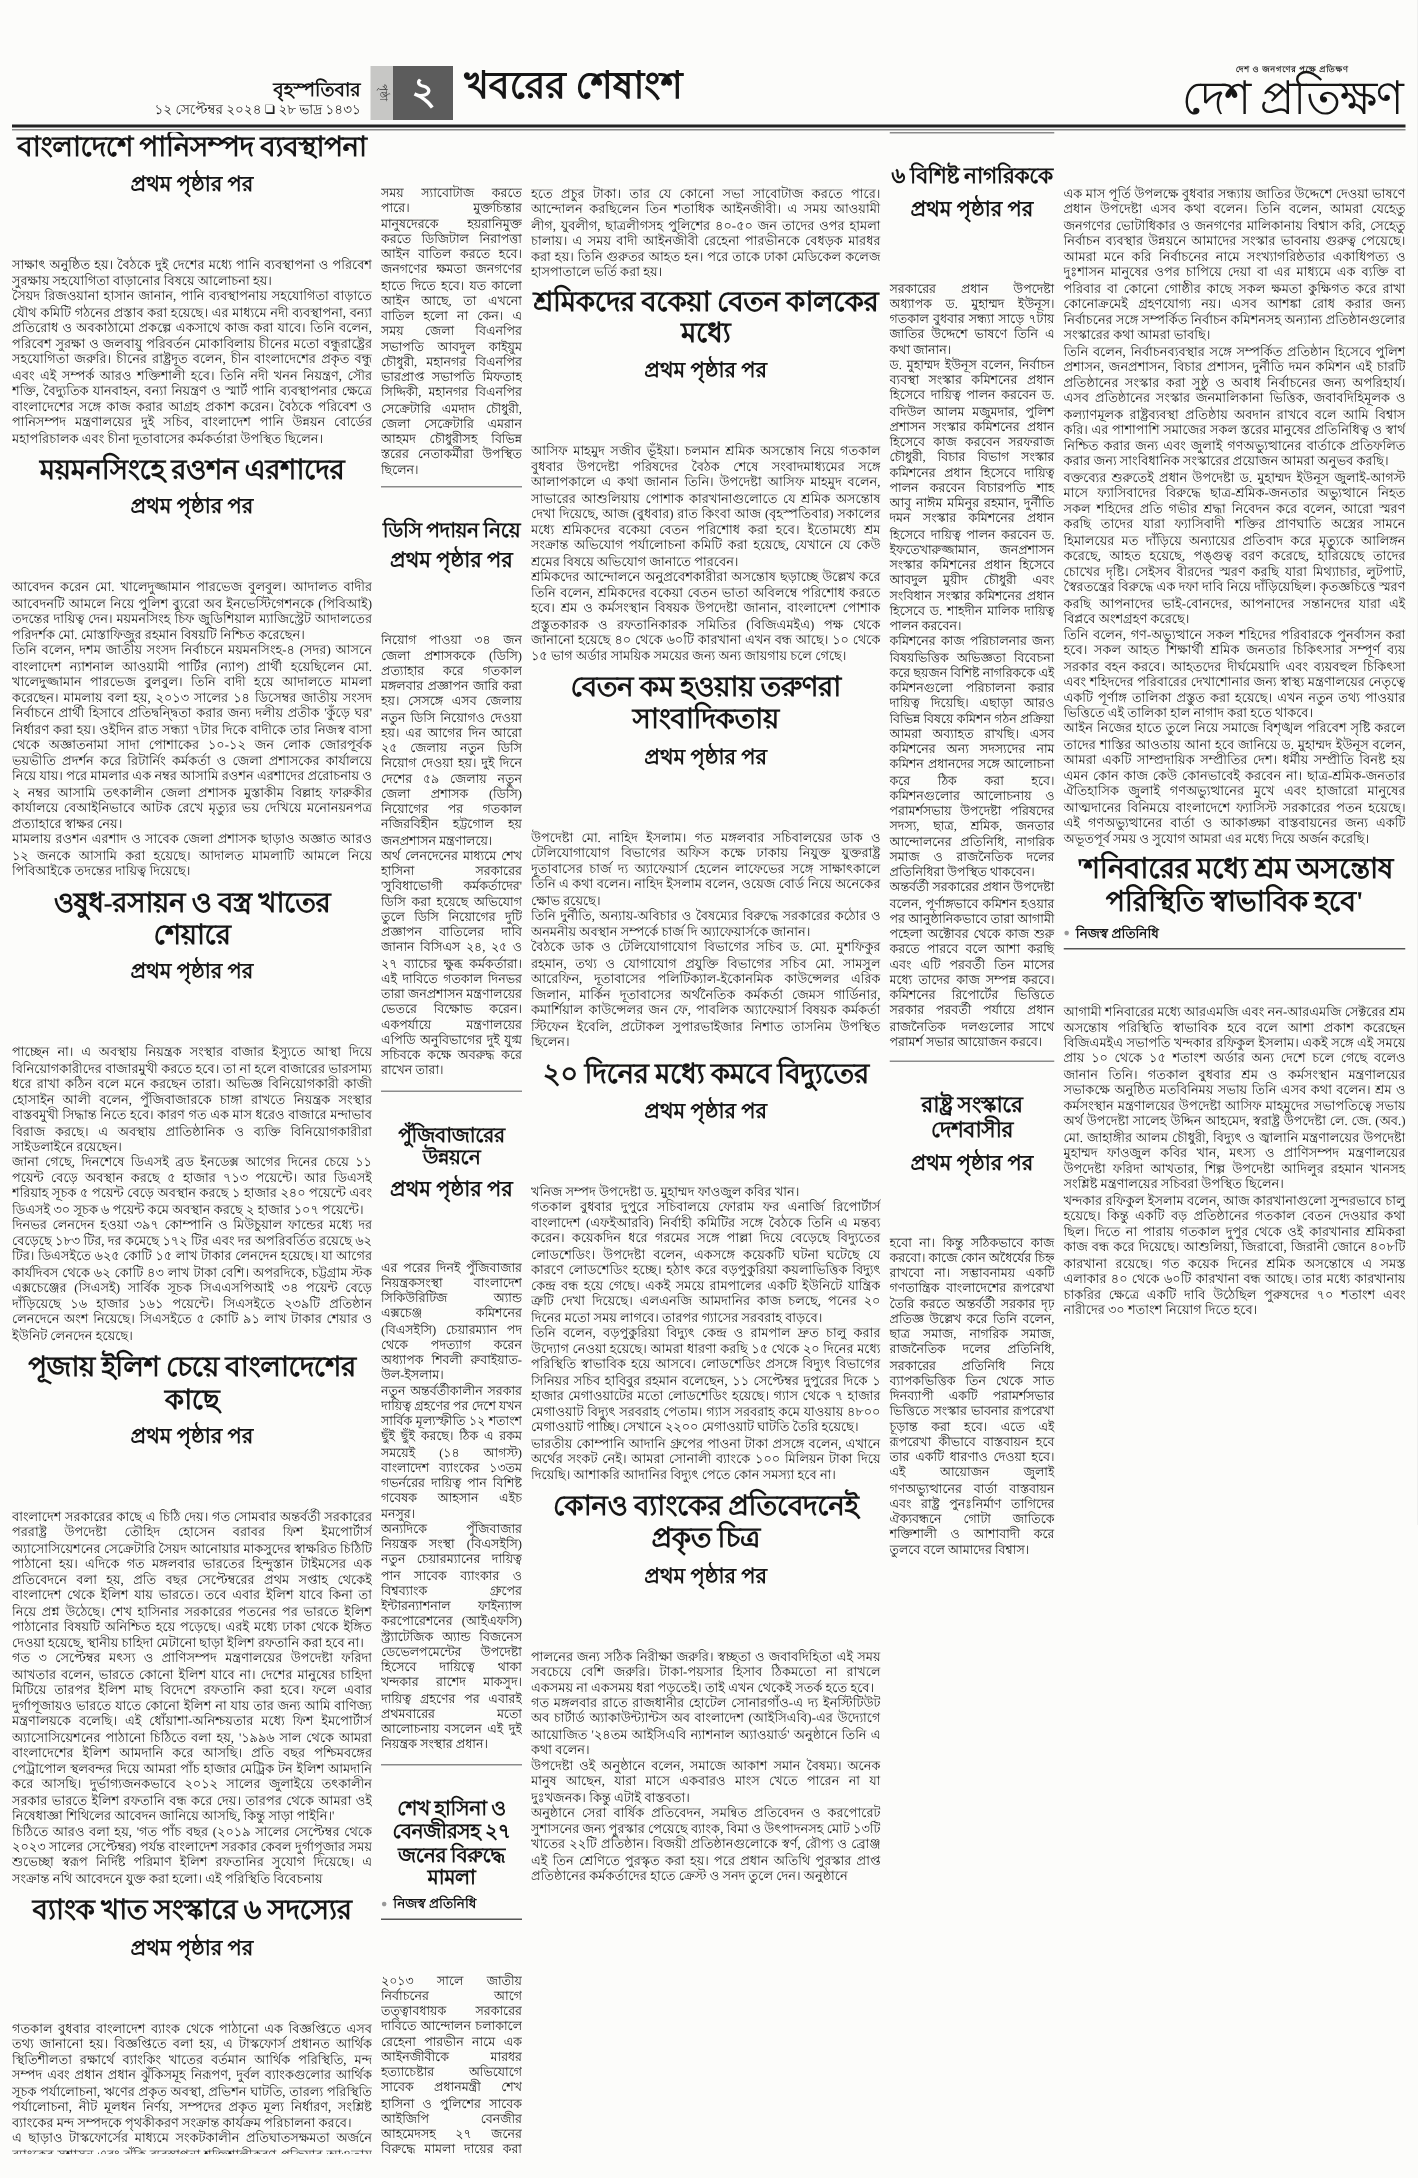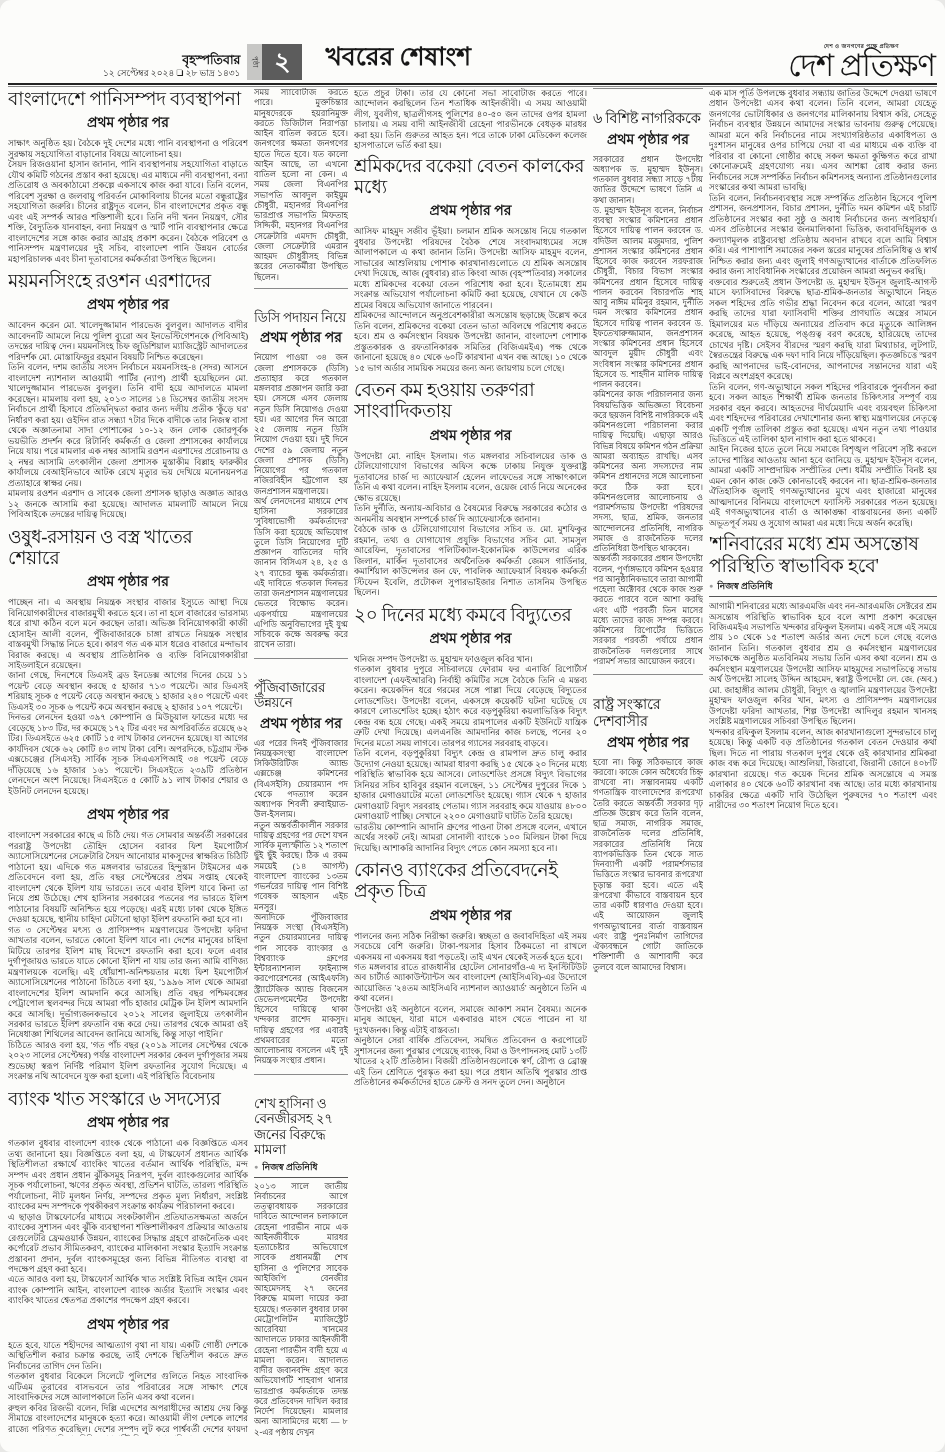--- a/index.html
+++ b/index.html
@@ -1,49 +1,49 @@
 <!DOCTYPE html>
 <html lang="bn"><head>
 <meta charset="utf-8">
 <style>
   html,body{margin:0;padding:0;background:#e8e8e6;}
   .page{position:relative;width:945px;height:1452px;background:#fcfcfa;overflow:hidden;
-        font-family:"Liberation Serif","DejaVu Serif",serif;color:#161616;margin:0 auto;border-radius:11px;}
+        font-family:"Liberation Serif","DejaVu Serif",serif;color:#161616;margin:0 auto;}
   
   .header{position:absolute;top:40px;left:8px;right:8px;height:40px;display:flex;align-items:flex-end;
           border-bottom:2px solid #222;padding-bottom:3px;}
   .header:after{content:"";position:absolute;left:0;right:0;bottom:-4px;height:1px;background:#888;}
   .meta{margin-left:95px;text-align:right;line-height:1.3;}
   .meta .day{font-weight:bold;font-size:12.5px;}
   .meta .date{font-size:9px;color:#222;}
   .pagebox{display:flex;margin:0 7px;height:36px;}
   .pagebox .plabel{background:#c7c7c5;color:#333;width:15px;font-size:7px;writing-mode:vertical-rl;
                    text-align:center;line-height:15px;}
   .pagebox .pnum{background:#5c5c5c;color:#fff;font-size:25px;font-weight:bold;width:40px;
                  text-align:center;line-height:36px;}
-  .section-title{font-size:25px;font-weight:bold;margin-left:16px;white-space:nowrap;}
+  .section-title{font-size:25px;font-weight:bold;white-space:nowrap;}
   .masthead{margin-left:auto;text-align:center;padding-right:2px;}
   .masthead .tagline{font-size:5.5px;font-weight:bold;letter-spacing:.5px;color:#222;}
   .masthead .title{font-size:31px;font-weight:normal;line-height:.95;letter-spacing:-1px;}
   
   .content{position:absolute;top:88px;left:8px;right:8px;bottom:16px;display:grid;
            grid-template-columns:240px 94px 233px 110px 1fr;column-gap:6px;overflow:hidden;}
   .band{overflow:hidden;}
   .art{margin-bottom:7px;}
   .ruled{border-top:1px solid #8a8a8a;padding-top:20px;}
-  .hl{font-weight:normal;margin:1px 0 1px;line-height:1.15;letter-spacing:-.3px;}
+  .hl{text-align:center;font-weight:bold;margin:1px 0 1px;line-height:1.15;letter-spacing:-.3px;}
   .hl-a,.hl-c{font-size:18.5px;}
   .hl-b{font-size:13.5px;}
   .hl-d{font-size:14.5px;}
   .hl-e{font-size:19px;}
   .kicker{text-align:center;font-size:14px;font-weight:bold;margin:0 0 3px;}
   .byline{font-size:9px;font-weight:bold;border-bottom:1px solid #555;padding-bottom:2px;
           margin:2px 0 4px;display:flex;align-items:center;gap:4px;}
   .byline .dot{color:#999;font-size:7px;line-height:1;}
-  .body{font-size:8.6px;line-height:1.22;text-align:justify;white-space:pre-line;color:#1b1b1b;}
+  .body{font-size:8.6px;line-height:1.22;text-align:justify;white-space:pre-line;color:#1b1b1b;margin-top:36px;}
   .band-b .body,.band-d .body{font-size:8.4px;}
   .lead{margin-bottom:5px;}
 </style>
 </head>
 <body>
 
 <div class="page">
 
   <div class="header">
     <div class="meta">
@@ -78,20 +78,21 @@
 মামলায় রওশন এরশাদ ও সাবেক জেলা প্রশাসক ছাড়াও অজ্ঞাত আরও ১২ জনকে আসামি করা হয়েছে। আদালত মামলাটি আমলে নিয়ে পিবিআইকে তদন্তের দায়িত্ব দিয়েছে।</div>
       </div>
       <div class="art">
         <div class="hl hl-a">ওষুধ-রসায়ন ও বস্ত্র খাতের শেয়ারে</div>
         <div class="kicker">প্রথম পৃষ্ঠার পর</div>
         <div class="body">পাচ্ছেন না। এ অবস্থায় নিয়ন্ত্রক সংস্থার বাজার ইস্যুতে আস্থা দিয়ে বিনিয়োগকারীদের বাজারমুখী করতে হবে। তা না হলে বাজারের ভারসাম্য ধরে রাখা কঠিন বলে মনে করছেন তারা। অভিজ্ঞ বিনিয়োগকারী কাজী হোসাইন আলী বলেন, পুঁজিবাজারকে চাঙ্গা রাখতে নিয়ন্ত্রক সংস্থার বাস্তবমুখী সিদ্ধান্ত নিতে হবে। কারণ গত এক মাস ধরেও বাজারে মন্দাভাব বিরাজ করছে। এ অবস্থায় প্রাতিষ্ঠানিক ও ব্যক্তি বিনিয়োগকারীরা সাইডলাইনে রয়েছেন।
 জানা গেছে, দিনশেষে ডিএসই ব্রড ইনডেক্স আগের দিনের চেয়ে ১১ পয়েন্ট বেড়ে অবস্থান করছে ৫ হাজার ৭১৩ পয়েন্টে। আর ডিএসই শরিয়াহ সূচক ৫ পয়েন্ট বেড়ে অবস্থান করছে ১ হাজার ২৪০ পয়েন্টে এবং ডিএসই ৩০ সূচক ৬ পয়েন্ট কমে অবস্থান করছে ২ হাজার ১০৭ পয়েন্টে।
 দিনভর লেনদেন হওয়া ৩৯৭ কোম্পানি ও মিউচুয়াল ফান্ডের মধ্যে দর বেড়েছে ১৮৩ টির, দর কমেছে ১৭২ টির এবং দর অপরিবর্তিত রয়েছে ৬২ টির। ডিএসইতে ৬২৫ কোটি ১৫ লাখ টাকার লেনদেন হয়েছে। যা আগের কার্যদিবস থেকে ৬২ কোটি ৪৩ লাখ টাকা বেশি। অপরদিকে, চট্টগ্রাম স্টক এক্সচেঞ্জের (সিএসই) সার্বিক সূচক সিএএসপিআই ৩৪ পয়েন্ট বেড়ে দাঁড়িয়েছে ১৬ হাজার ১৬১ পয়েন্টে। সিএসইতে ২৩৯টি প্রতিষ্ঠান লেনদেনে অংশ নিয়েছে। সিএসইতে ৫ কোটি ৯১ লাখ টাকার শেয়ার ও ইউনিট লেনদেন হয়েছে।</div>
       </div>
       <div class="art">
+        <div class="hl hl-a">পূজায় ইলিশ চেয়ে বাংলাদেশের কাছে</div>
         <div class="kicker">প্রথম পৃষ্ঠার পর</div>
         <div class="body">বাংলাদেশ সরকারের কাছে এ চিঠি দেয়। গত সোমবার অন্তর্বর্তী সরকারের পররাষ্ট্র উপদেষ্টা তৌহিদ হোসেন বরাবর ফিশ ইমপোর্টার্স অ্যাসোসিয়েশনের সেক্রেটারি সৈয়দ আনোয়ার মাকসুদের স্বাক্ষরিত চিঠিটি পাঠানো হয়। এদিকে গত মঙ্গলবার ভারতের হিন্দুস্তান টাইমসের এক প্রতিবেদনে বলা হয়, প্রতি বছর সেপ্টেম্বরের প্রথম সপ্তাহ থেকেই বাংলাদেশ থেকে ইলিশ যায় ভারতে। তবে এবার ইলিশ যাবে কিনা তা নিয়ে প্রশ্ন উঠেছে। শেখ হাসিনার সরকারের পতনের পর ভারতে ইলিশ পাঠানোর বিষয়টি অনিশ্চিত হয়ে পড়েছে। এরই মধ্যে ঢাকা থেকে ইঙ্গিত দেওয়া হয়েছে, স্থানীয় চাহিদা মেটানো ছাড়া ইলিশ রফতানি করা হবে না।
 গত ৩ সেপ্টেম্বর মৎস্য ও প্রাণিসম্পদ মন্ত্রণালয়ের উপদেষ্টা ফরিদা আখতার বলেন, ভারতে কোনো ইলিশ যাবে না। দেশের মানুষের চাহিদা মিটিয়ে তারপর ইলিশ মাছ বিদেশে রফতানি করা হবে। ফলে এবার দুর্গাপূজায়ও ভারতে যাতে কোনো ইলিশ না যায় তার জন্য আমি বাণিজ্য মন্ত্রণালয়কে বলেছি। এই ধোঁয়াশা-অনিশ্চয়তার মধ্যে ফিশ ইমপোর্টার্স অ্যাসোসিয়েশনের পাঠানো চিঠিতে বলা হয়, '১৯৯৬ সাল থেকে আমরা বাংলাদেশের ইলিশ আমদানি করে আসছি। প্রতি বছর পশ্চিমবঙ্গের পেট্রাপোল স্থলবন্দর দিয়ে আমরা পাঁচ হাজার মেট্রিক টন ইলিশ আমদানি করে আসছি। দুর্ভাগ্যজনকভাবে ২০১২ সালের জুলাইয়ে তৎকালীন সরকার ভারতে ইলিশ রফতানি বন্ধ করে দেয়। তারপর থেকে আমরা ওই নিষেধাজ্ঞা শিথিলের আবেদন জানিয়ে আসছি, কিন্তু সাড়া পাইনি।'
 চিঠিতে আরও বলা হয়, 'গত পাঁচ বছর (২০১৯ সালের সেপ্টেম্বর থেকে ২০২৩ সালের সেপ্টেম্বর) পর্যন্ত বাংলাদেশ সরকার কেবল দুর্গাপূজার সময় শুভেচ্ছা স্বরূপ নির্দিষ্ট পরিমাণ ইলিশ রফতানির সুযোগ দিয়েছে। এ সংক্রান্ত নথি আবেদনে যুক্ত করা হলো। এই পরিস্থিতি বিবেচনায়</div>
       </div>
       <div class="art">
         <div class="hl hl-a">ব্যাংক খাত সংস্কারে ৬ সদস্যের</div>
         <div class="kicker">প্রথম পৃষ্ঠার পর</div>
         <div class="body">গতকাল বুধবার বাংলাদেশ ব্যাংক থেকে পাঠানো এক বিজ্ঞপ্তিতে এসব তথ্য জানানো হয়। বিজ্ঞপ্তিতে বলা হয়, এ টাস্কফোর্স প্রধানত আর্থিক স্থিতিশীলতা রক্ষার্থে ব্যাংকিং খাতের বর্তমান আর্থিক পরিস্থিতি, মন্দ সম্পদ এবং প্রধান প্রধান ঝুঁকিসমূহ নিরূপণ, দুর্বল ব্যাংকগুলোর আর্থিক সূচক পর্যালোচনা, ঋণের প্রকৃত অবস্থা, প্রভিশন ঘাটতি, তারল্য পরিস্থিতি পর্যালোচনা, নীট মূলধন নির্ণয়, সম্পদের প্রকৃত মূল্য নির্ধারণ, সংশ্লিষ্ট ব্যাংকের মন্দ সম্পদকে পৃথকীকরণ সংক্রান্ত কার্যক্রম পরিচালনা করবে।
 এ ছাড়াও টাস্কফোর্সের মাধ্যমে সংকটকালীন প্রতিঘাতসক্ষমতা অর্জনে ব্যাংকের সুশাসন এবং ঝুঁকি ব্যবস্থাপনা শক্তিশালীকরণ প্রক্রিয়ার আওতায় রেগুলেটরি ফ্রেমওয়ার্ক উন্নয়ন, ব্যাংকের সিদ্ধান্ত গ্রহণে রাজনৈতিক এবং কর্পোরেট প্রভাব সীমিতকরণ, ব্যাংকের মালিকানা সংস্কার ইত্যাদি সংক্রান্ত প্রস্তাবনা প্রদান, দুর্বল ব্যাংকসমূহের জন্য বিভিন্ন নীতিগত ব্যবস্থা বা পদক্ষেপ গ্রহণ করা হবে।

